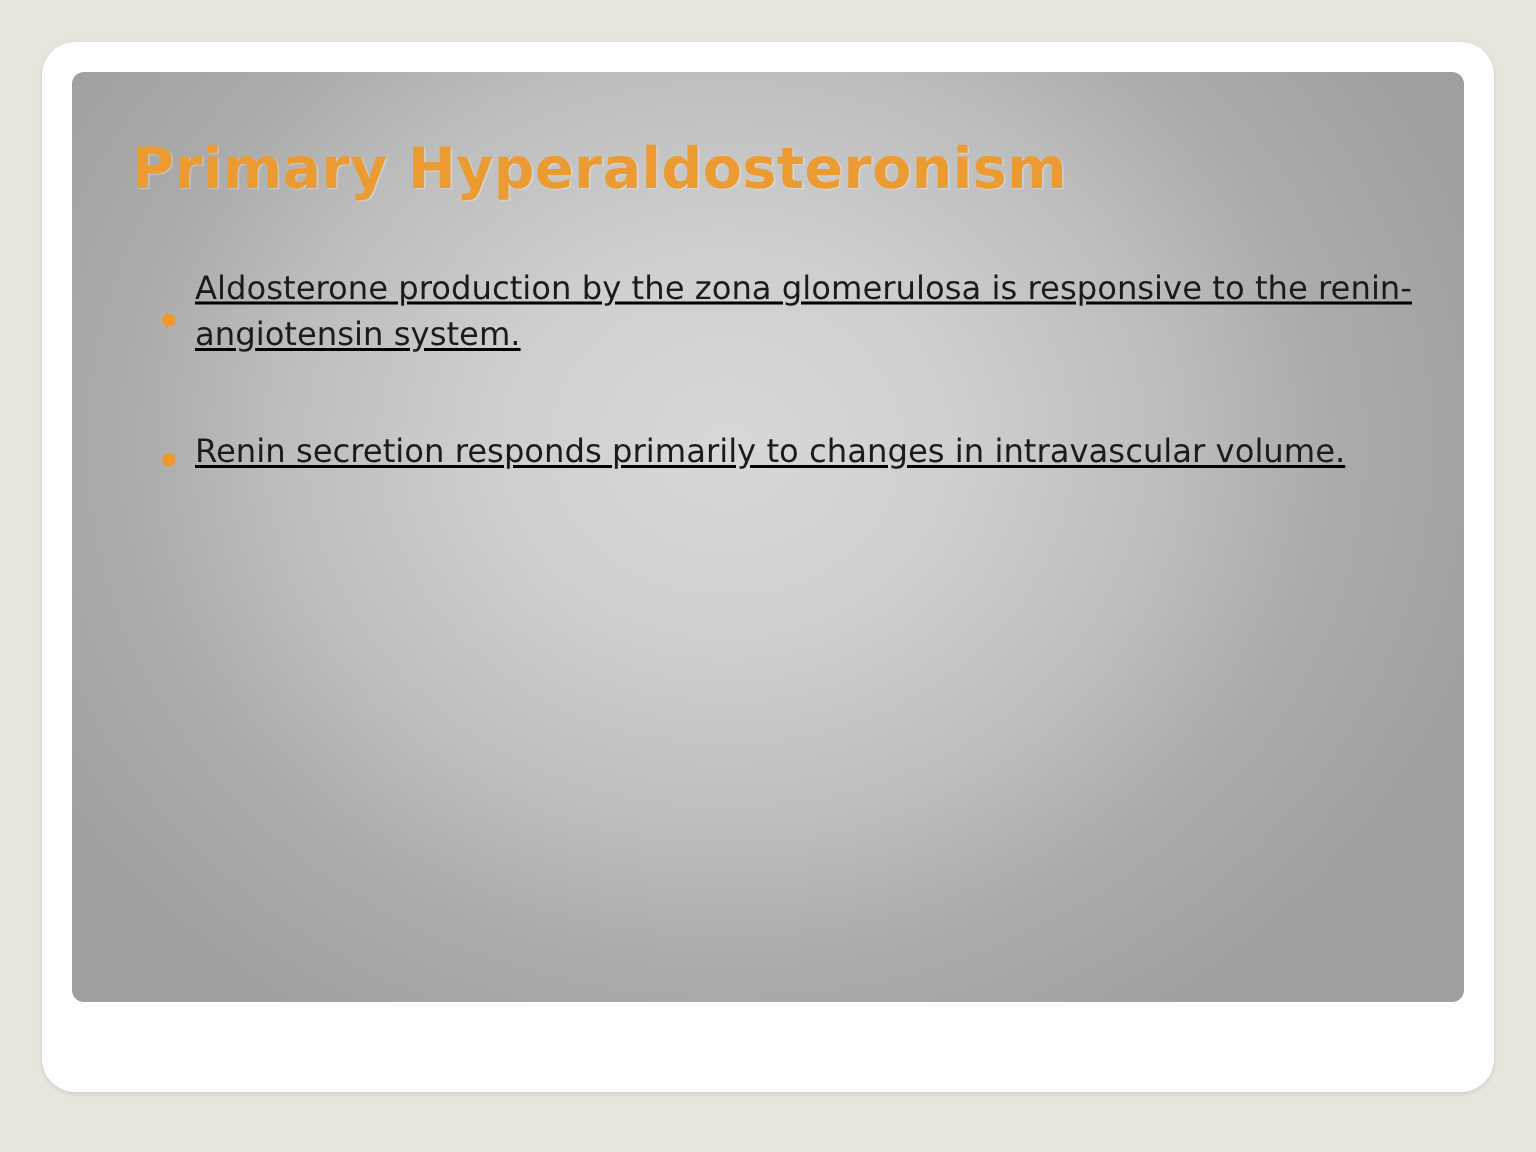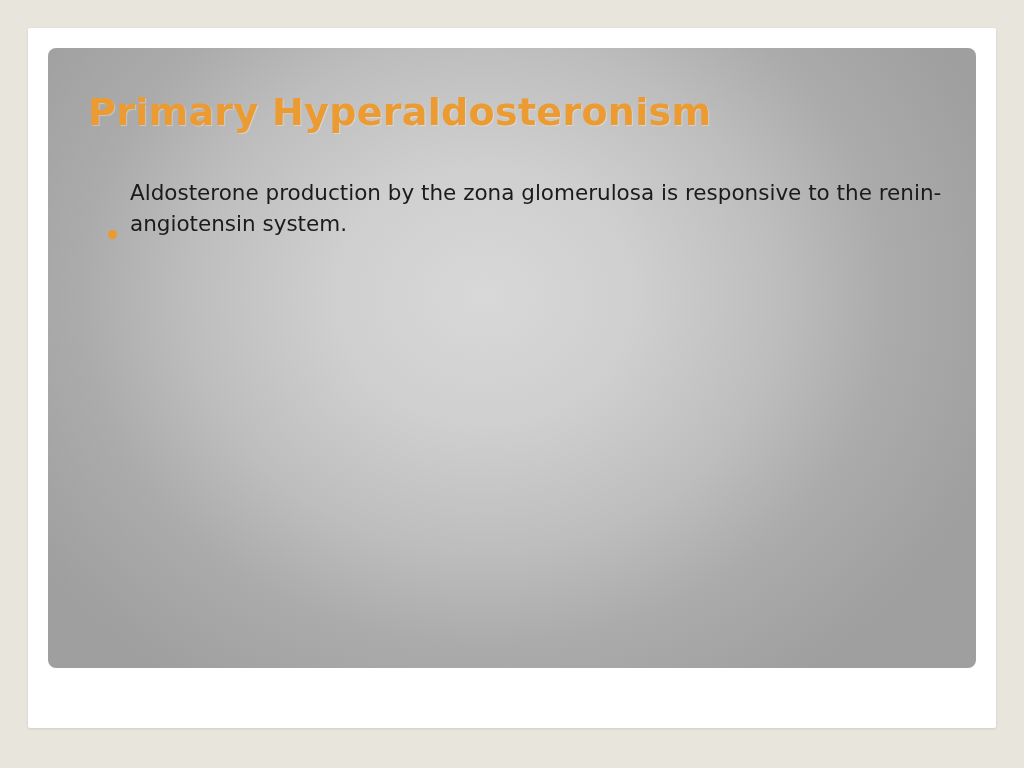--- a/index.html
+++ b/index.html
@@ -14,21 +14,21 @@
     overflow: hidden;
   }
 
   .slide-outer {
     position: absolute;
     left: 28px;
     top: 28px;
     width: 968px;
     height: 700px;
     background: #ffffff;
-    border-radius: 2px;
+    border-radius: 22px;
     box-shadow: 0 1px 3px rgba(0,0,0,0.10);
   }
 
   .slide-inner {
     position: absolute;
     left: 20px;
     top: 20px;
     width: 928px;
     height: 620px;
     border-radius: 8px;
@@ -52,22 +52,23 @@
 
   .bullets {
     position: absolute;
     left: 54px;
     top: 130px;
     width: 840px;
   }
 
   .bullet-row {
     display: flex;
-    align-items: flex-end;
+    align-items: center;
     margin-bottom: 48px;
+    text-decoration: underline;
   }
 
   .bullet-marker {
     flex: 0 0 auto;
     width: 28px;
     padding-top: 9px;
   }
 
   .bullet-dot {
     display: block;
@@ -95,17 +96,23 @@
 
     <div class="bullets">
 
       <div class="bullet-row">
         <span class="bullet-marker">
           <span class="bullet-dot"></span>
         </span>
         <span class="bullet-text">Aldosterone production by the zona glomerulosa is responsive to the renin-angiotensin system.</span>
       </div>
 
+      <div class="bullet-row">
+        <span class="bullet-marker">
+          <span class="bullet-dot"></span>
+        </span>
+        <span class="bullet-text">Renin secretion responds primarily to changes in intravascular volume.</span>
+      </div>
 
 
     </div>
   </div>
 </div>
 
 </body></html>

